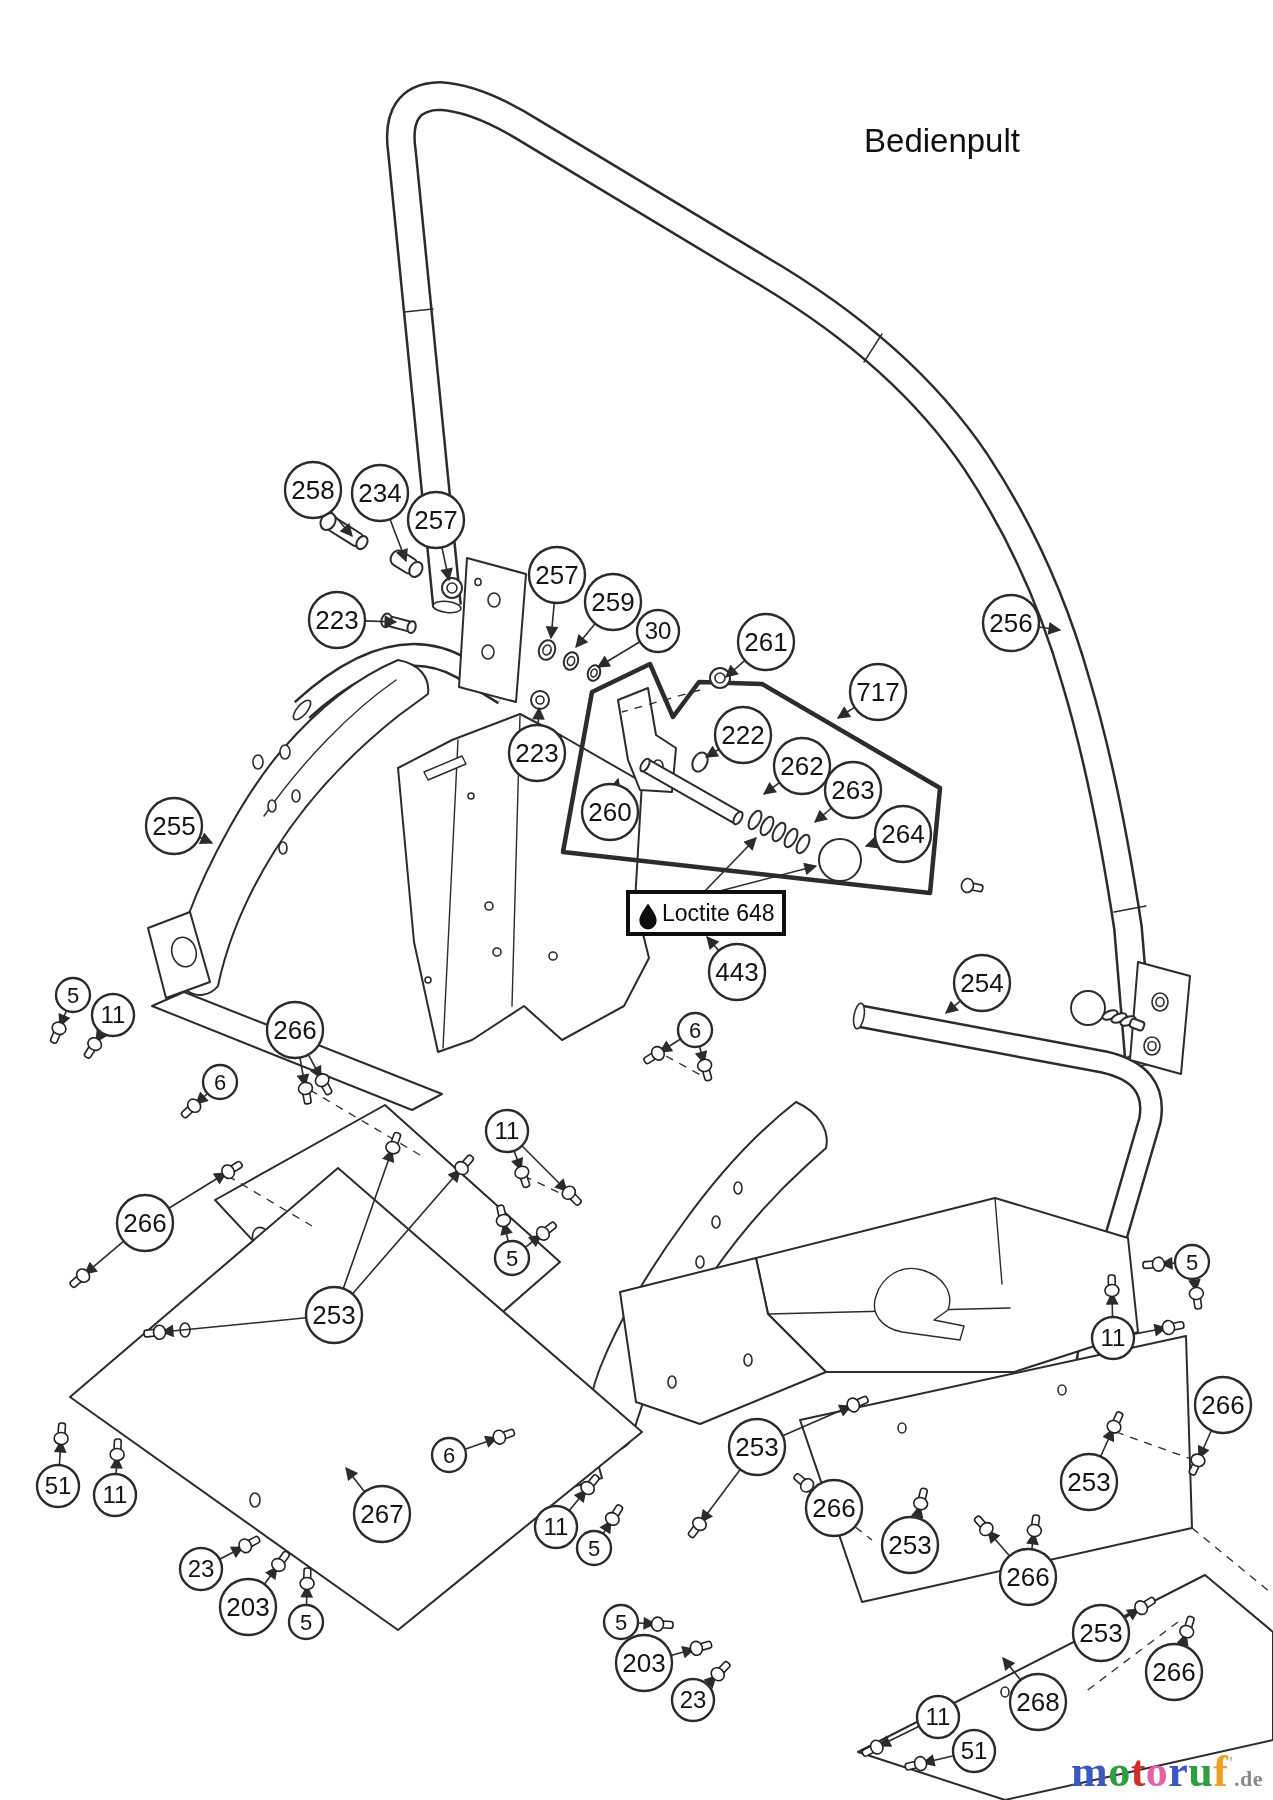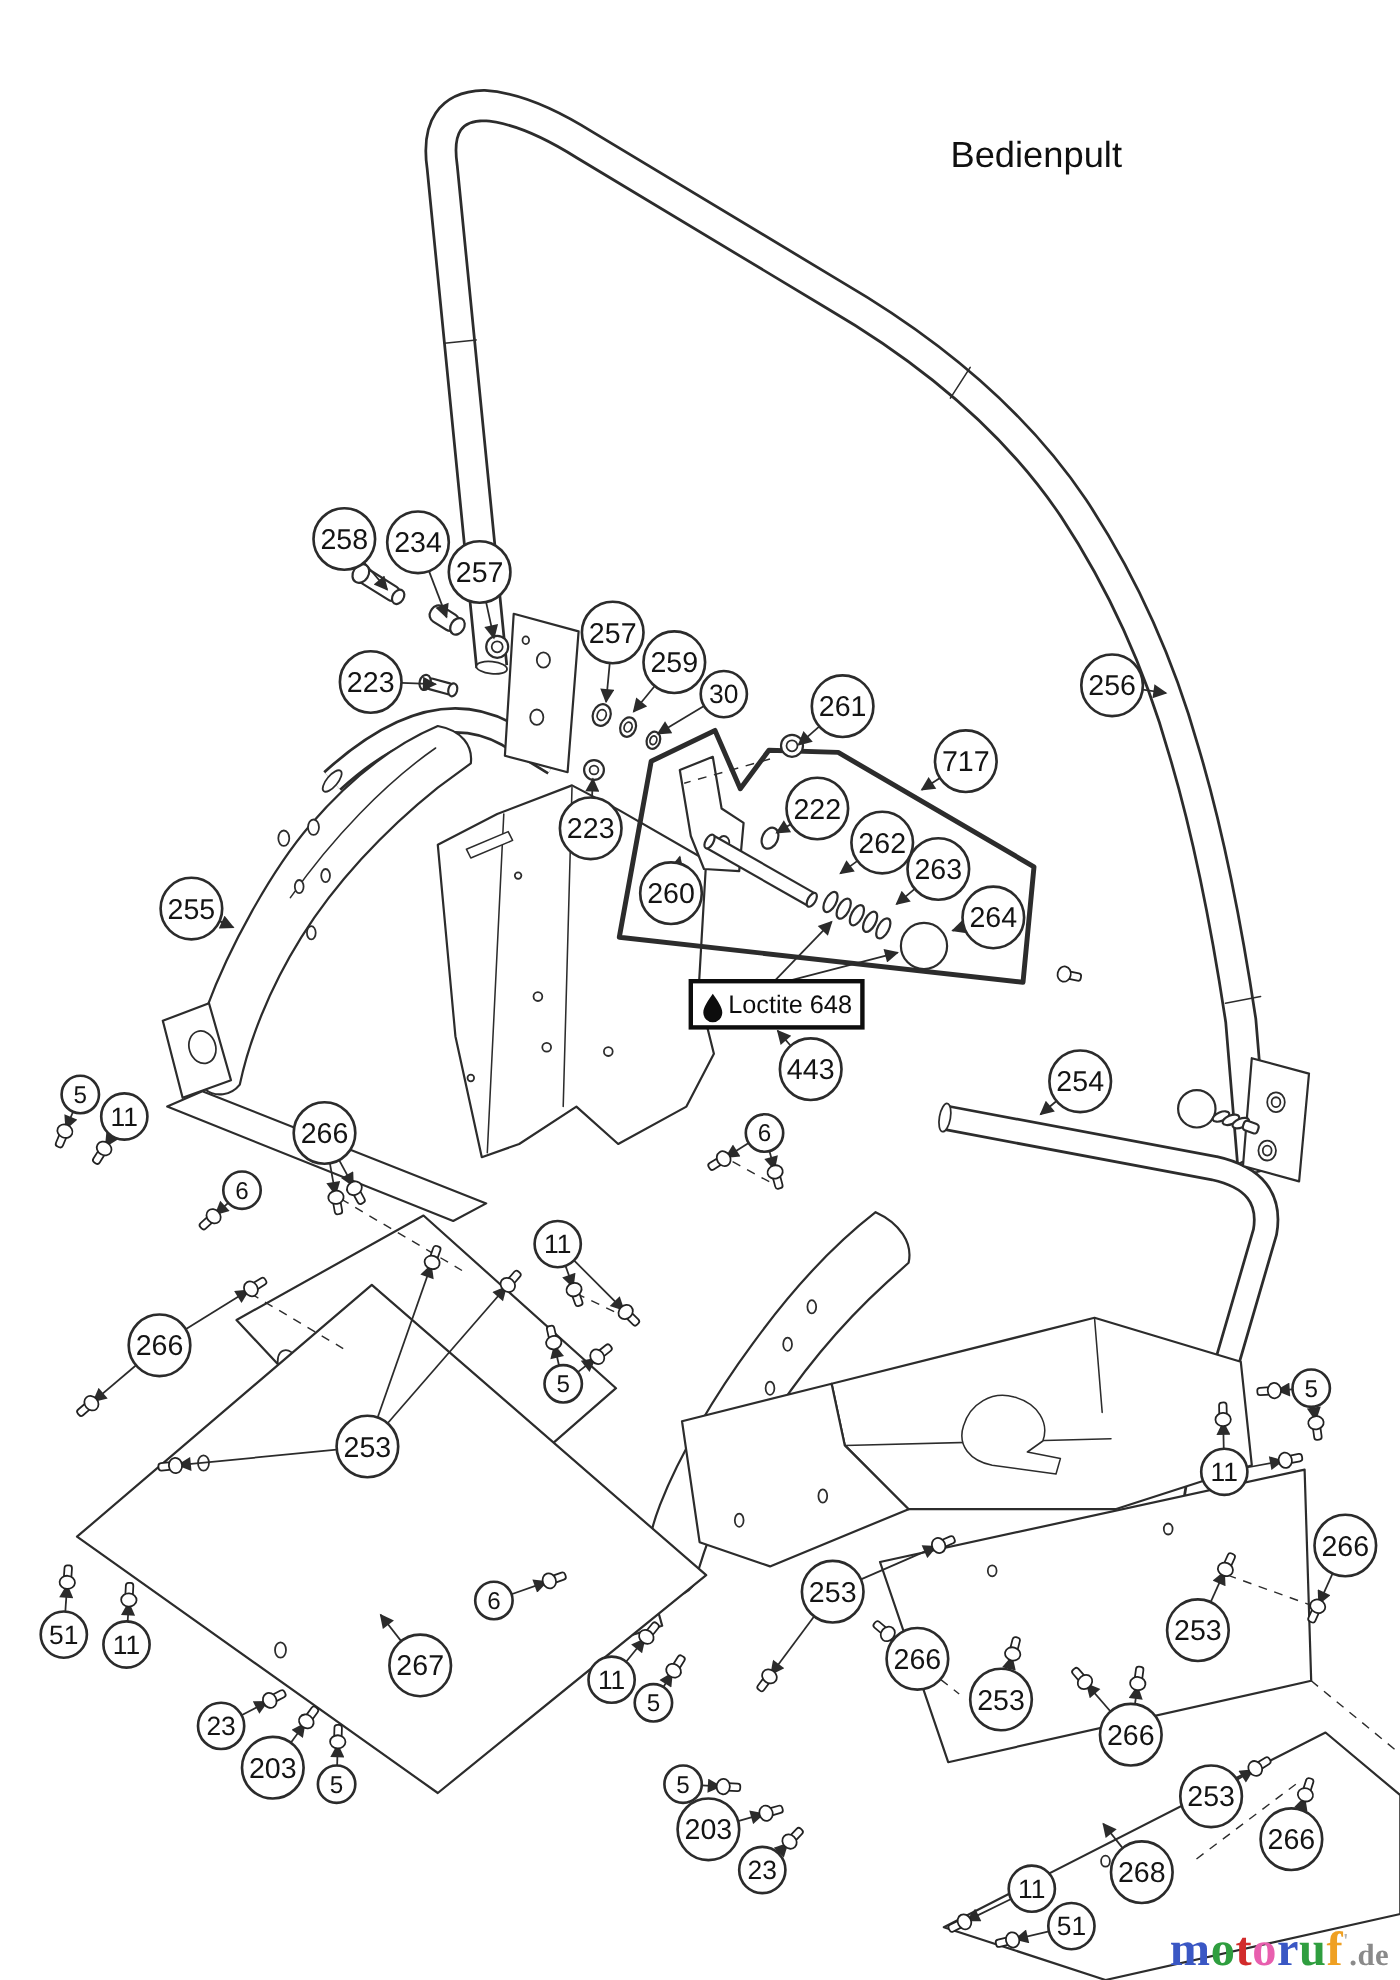--- a/index.html
+++ b/index.html
@@ -28,21 +28,21 @@
   .title-text{font-family:"Liberation Sans",sans-serif;font-size:33px;fill:#101010;}
   .loctite-box{fill:#fff;stroke:#0d0d0d;stroke-width:4;}
   .loctite-text{font-family:"Liberation Sans",sans-serif;font-size:23px;fill:#0d0d0d;}
   .droplet{fill:#0d0d0d;}
 
   
   .logo{position:absolute;right:10px;bottom:6px;
         font-family:"Liberation Serif",serif;font-weight:700;font-size:44px;
         letter-spacing:0.5px;line-height:1;}
   .logo .tick{color:#b5b5b5;font-size:18px;vertical-align:super;}
-  .logo .suffix{font-size:28px;color:#8a8a8a;}
+  .logo .suffix{font-size:22px;color:#8a8a8a;}
 </style>
 </head>
 <body>
 
 <div class="stage">
 <svg width="1273" height="1800" viewBox="0 0 1273 1800">
   <defs>
     <marker id="arrow" viewBox="0 0 10 10" refX="9" refY="5" markerWidth="9" markerHeight="8" orient="auto">
       <path d="M0,0 L10,5 L0,10 Z" fill="#2b2b2b"></path>
     </marker>

